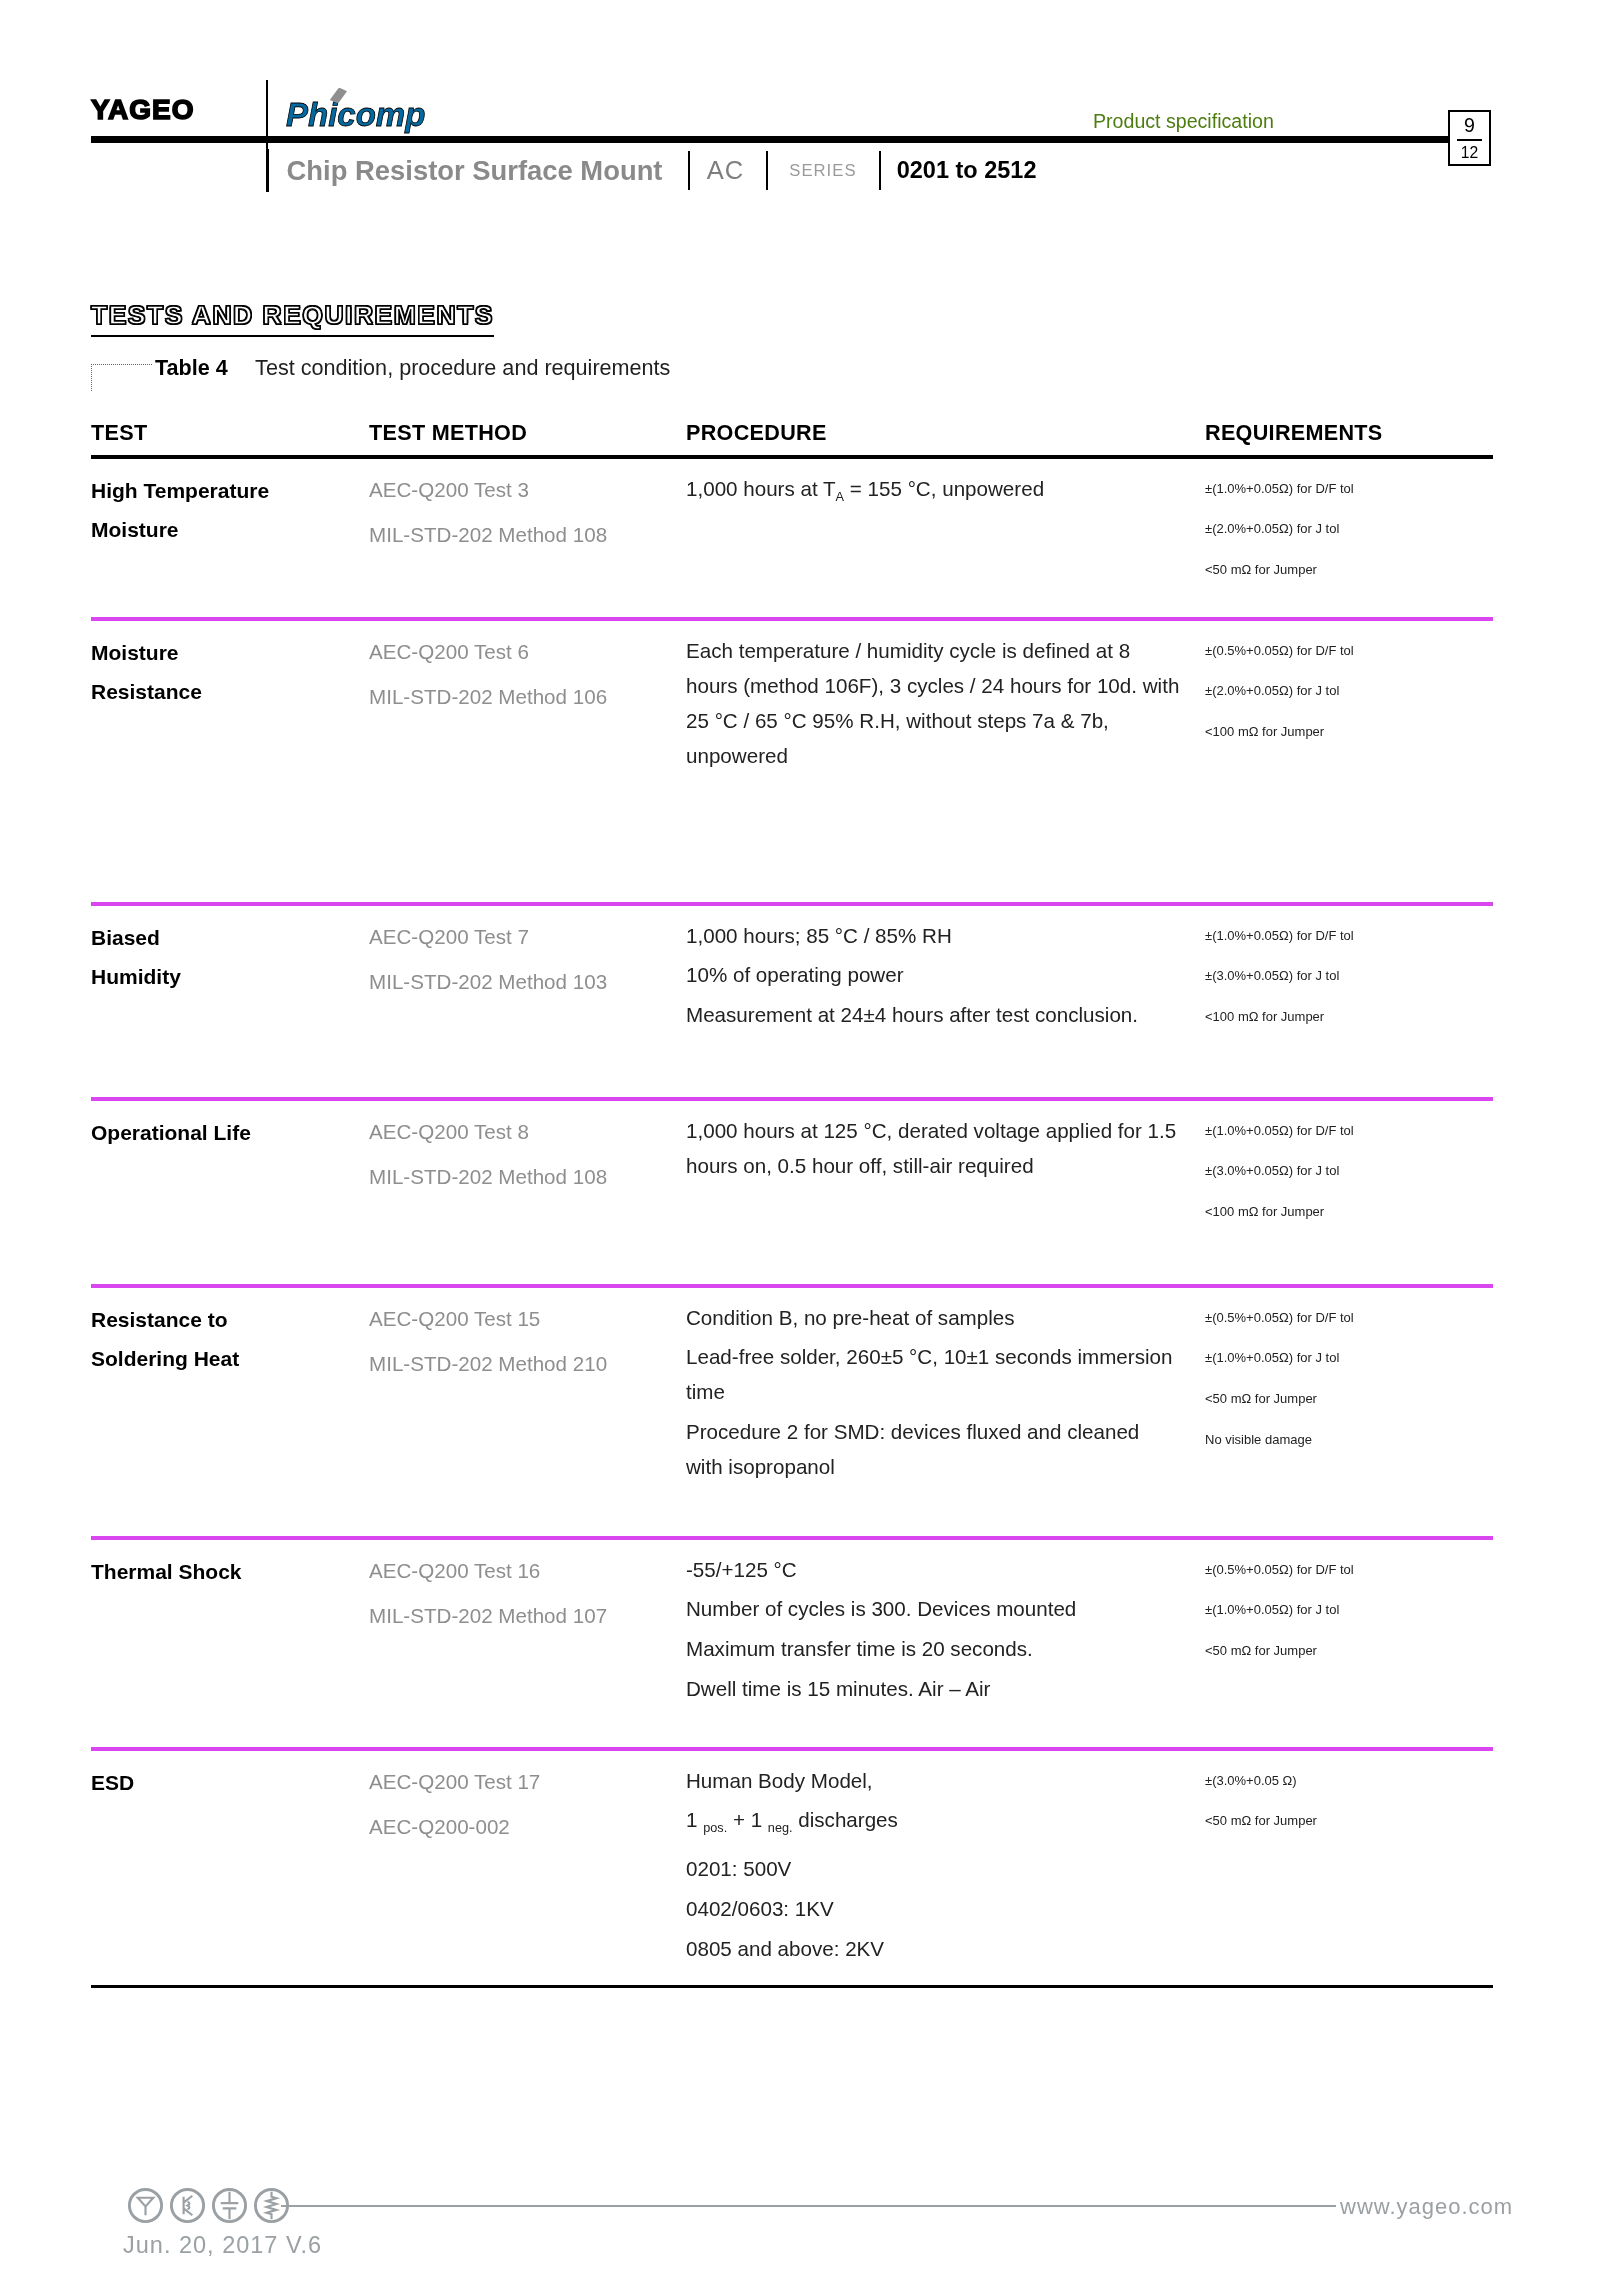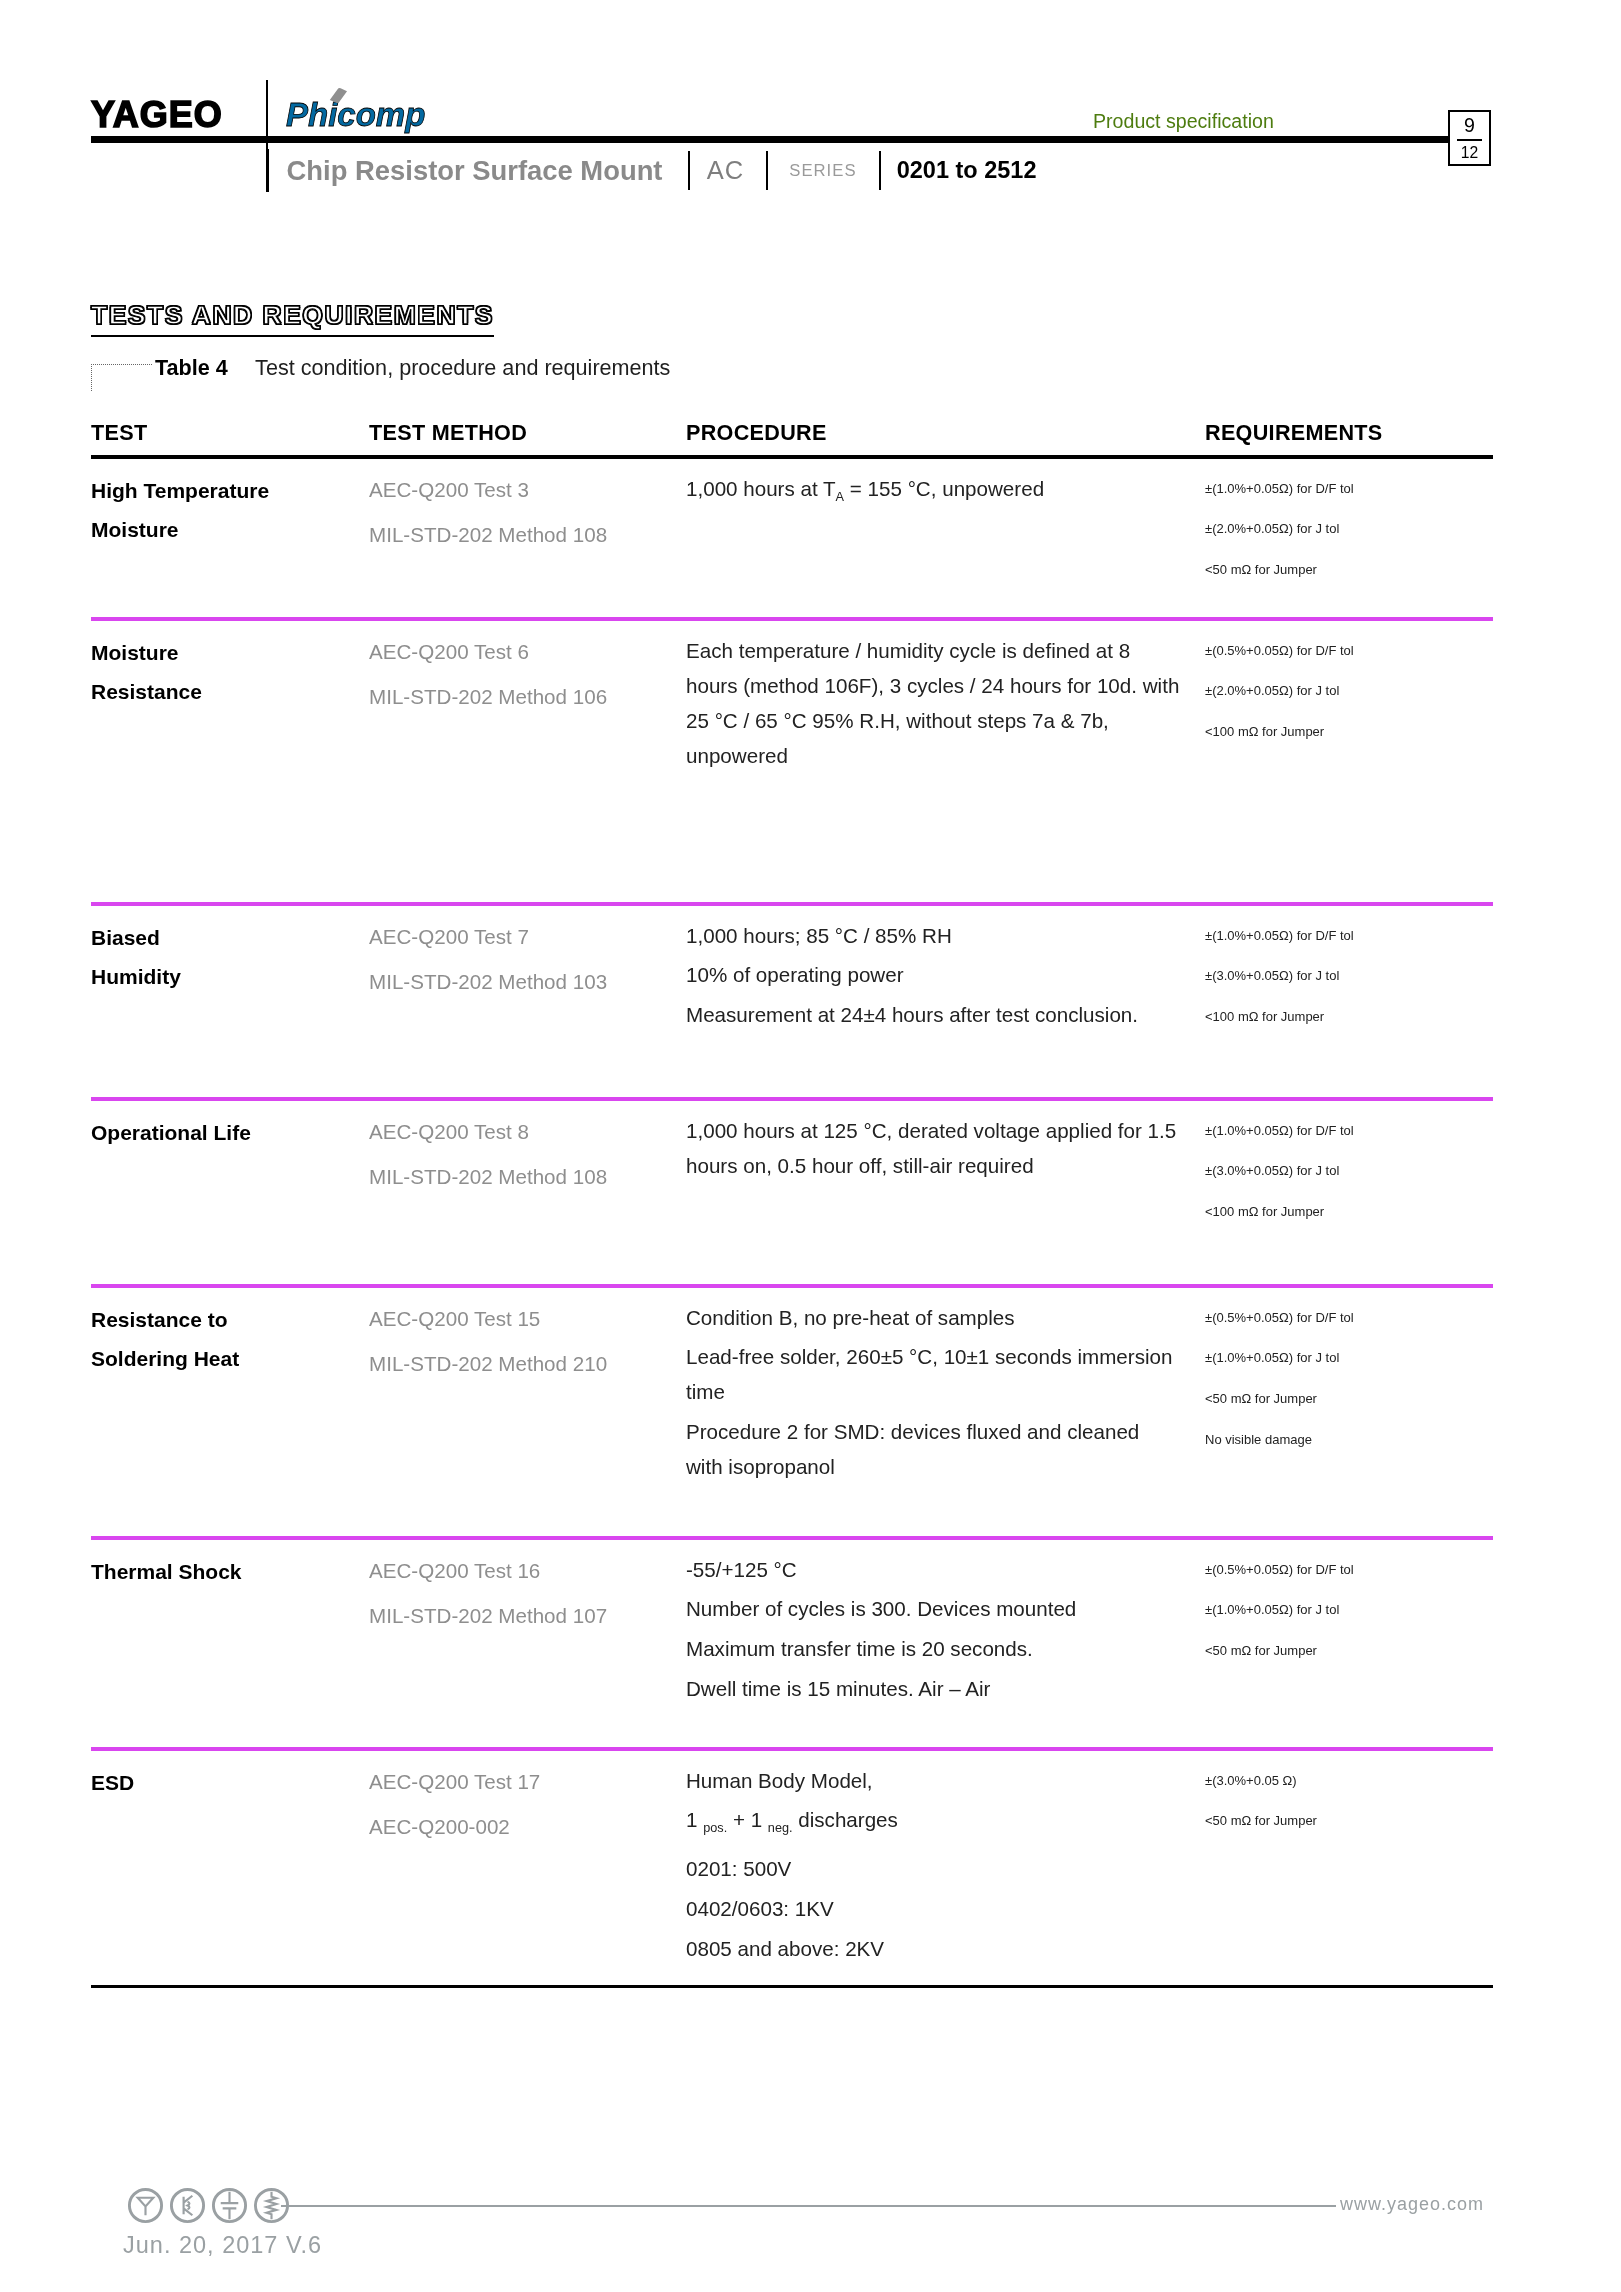--- a/index.html
+++ b/index.html
@@ -4,21 +4,21 @@
 <style>
   * { margin:0; padding:0; box-sizing:border-box; }
   body { background:#e8e8e8; font-family:"Liberation Sans","DejaVu Sans",sans-serif; }
   .page {
     position:relative; width:1621px; height:2293px; background:#ffffff;
     margin:0 auto; overflow:hidden; color:#1d1d1d;
   }
 
   
   .yageo-logo {
-    position:absolute; left:91px; top:94px; font-size:36px; font-weight:700;
+    position:absolute; left:91px; top:94px; font-size:28px; font-weight:700;
     letter-spacing:1px; color:#000; -webkit-text-stroke:1.6px #000;
   }
   .brand-divider { position:absolute; left:266px; top:80px; width:2px; height:112px; background:#000; }
   .phicomp-logo {
     position:absolute; left:286px; top:96px; font-size:33px; font-weight:700; font-style:italic;
     color:#0369a1; -webkit-text-stroke:0.8px #000; letter-spacing:0px;
   }
   .phicomp-accent {
     position:absolute; left:48px; top:-7.8px; width:8.8px; height:14.7px;
     background:#8f8f8f; transform:rotate(24deg) skewX(-12deg); border-radius:2px 0 2px 0;
@@ -83,21 +83,21 @@
   .method-line{ font-size:20.6px; color:#8e8e8e; line-height:37px; }
   .method-line + .method-line { margin-top:8.8px; }
   .proc-line  { font-size:20.6px; color:#222; line-height:35px; margin-bottom:4.9px; }
   .req-line   { font-size:13px; color:#222; line-height:35px; margin-bottom:5.9px; }
   sub { font-size:12.7px; }
 
   
   .footer-icons { position:absolute; left:126px; top:2186px; display:flex; gap:2.9px; }
   .footer-icons svg { display:block; }
   .footer-line { position:absolute; left:281px; top:2205px; width:1055px; height:2px; background:#9aa0a3; }
-  .footer-website { position:absolute; left:1340px; top:2194px; font-size:18px; color:#9aa0a3; letter-spacing:1px; }
+  .footer-website { position:absolute; left:1340px; top:2194px; font-size:22px; color:#9aa0a3; letter-spacing:1px; }
   .footer-date { position:absolute; left:123px; top:2232px; font-size:23.5px; color:#9aa0a3; letter-spacing:1px; }
 </style>
 </head>
 <body>
 
 <div class="page">
 
   <div class="yageo-logo">YAGEO</div>
   <div class="brand-divider"></div>
   <div class="phicomp-logo">

